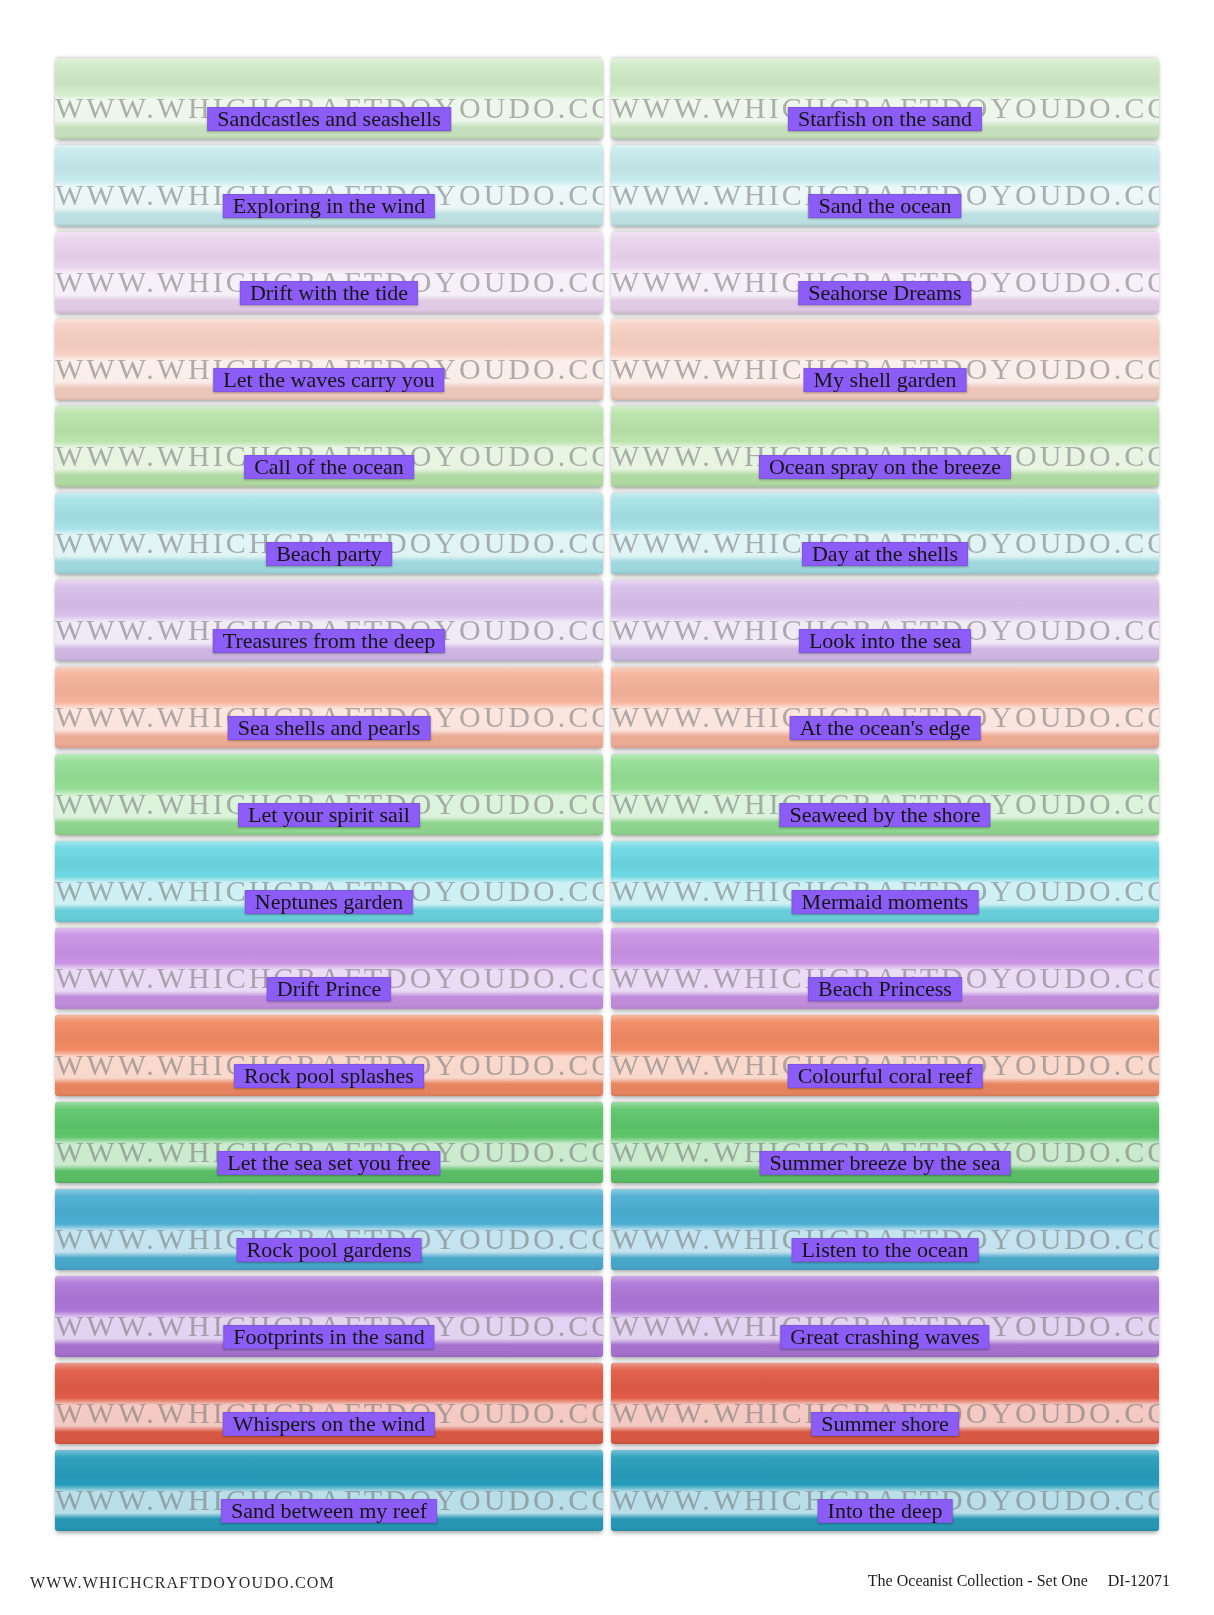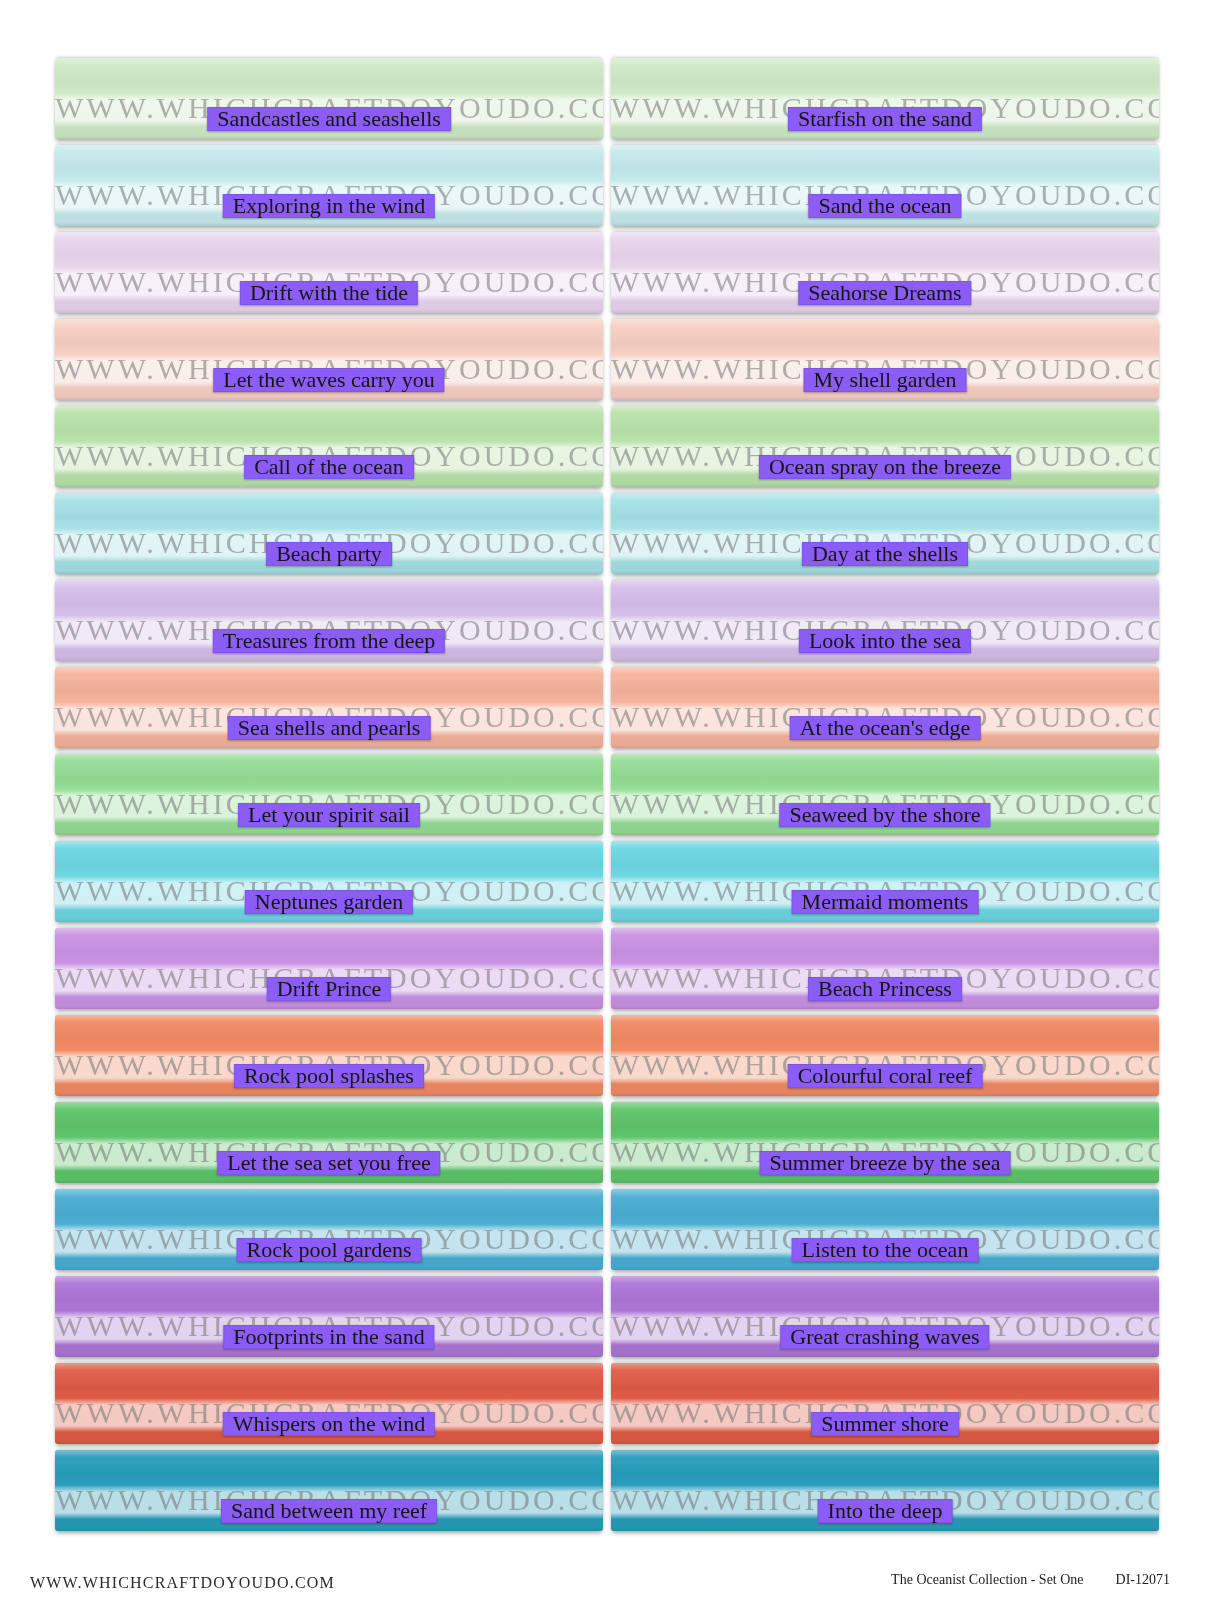--- a/index.html
+++ b/index.html
@@ -90,24 +90,24 @@
     font-family:"Liberation Serif", serif;
     font-size:16px;
     letter-spacing:1.2px;
     color:#2b2b2b;
   }
   .footer-right{
     position:absolute;
     right:44px;
     top:1572px;
     font-family:"Liberation Serif", serif;
-    font-size:14px;
+    font-size:16px;
     color:#1c1c1c;
     display:flex;
-    gap:32px;
+    gap:20px;
     margin-left:32px;
   }
 </style>
 </head>
 <body>
 
 <div class="sheet">
   <div class="column" id="col-0">
       <div class="strip" style="background-color: rgb(207, 234, 198);">
     <div class="wash"></div>

